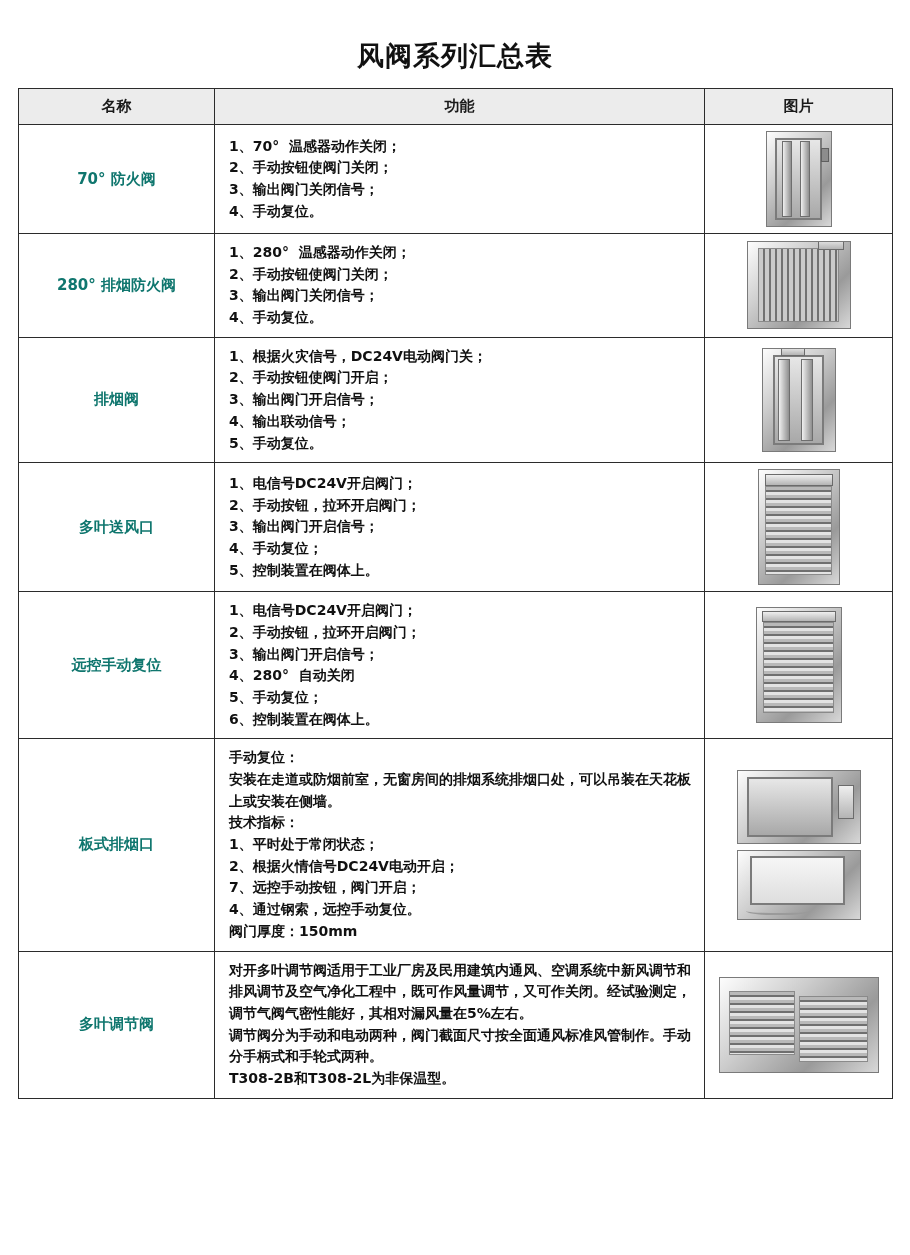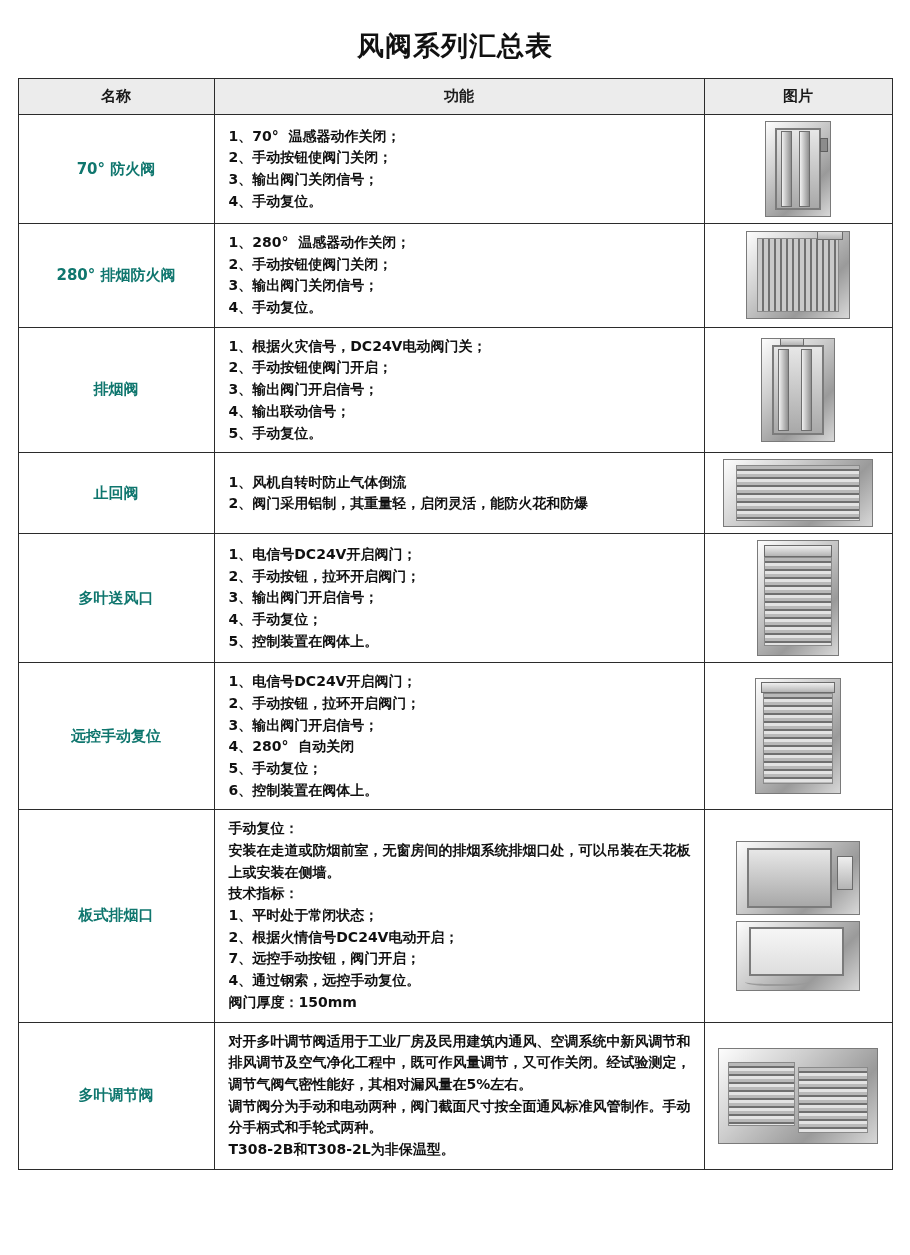--- a/index.html
+++ b/index.html
@@ -9,21 +9,21 @@
     background: #ffffff;
   }
   body {
     font-family: "DejaVu Sans", "Liberation Sans", sans-serif;
     color: #1a1a1a;
   }
   .page {
     width: 910px;
     height: 1255px;
     position: relative;
-    padding: 8px;
+    padding: 18px;
   }
   .doc-title {
     text-align: center;
     font-size: 27px;
     font-weight: bold;
     letter-spacing: 1px;
     padding: 20px 0 14px 0;
     color: #111;
   }
   table.valve-table {
@@ -210,34 +210,20 @@
             <div class="prod img-paiyan">
               <div class="frame-inner"></div>
               <div class="blade" style="left:22%"></div>
               <div class="blade" style="left:54%"></div>
               <div class="box" style="left:18px;top:-3px;width:24px;height:10px;"></div>
             </div>
           </div>
         </td>
       </tr>
 
-      <tr>
-        <td class="name-cell">止回阀</td>
-        <td class="func-cell">
-          <div class="line">1、风机自转时防止气体倒流</div>
-          <div class="line">2、阀门采用铝制，其重量轻，启闭灵活，能防火花和防爆</div>
-        </td>
-        <td class="img-cell">
-          <div class="img-stack">
-            <div class="prod img-zhihui">
-              <div class="slats"></div>
-            </div>
-          </div>
-        </td>
-      </tr>
 
       <tr>
         <td class="name-cell">多叶送风口</td>
         <td class="func-cell">
           <div class="line">1、电信号DC24V开启阀门；</div>
           <div class="line">2、手动按钮，拉环开启阀门；</div>
           <div class="line">3、输出阀门开启信号；</div>
           <div class="line">4、手动复位；</div>
           <div class="line">5、控制装置在阀体上。</div>
         </td>

